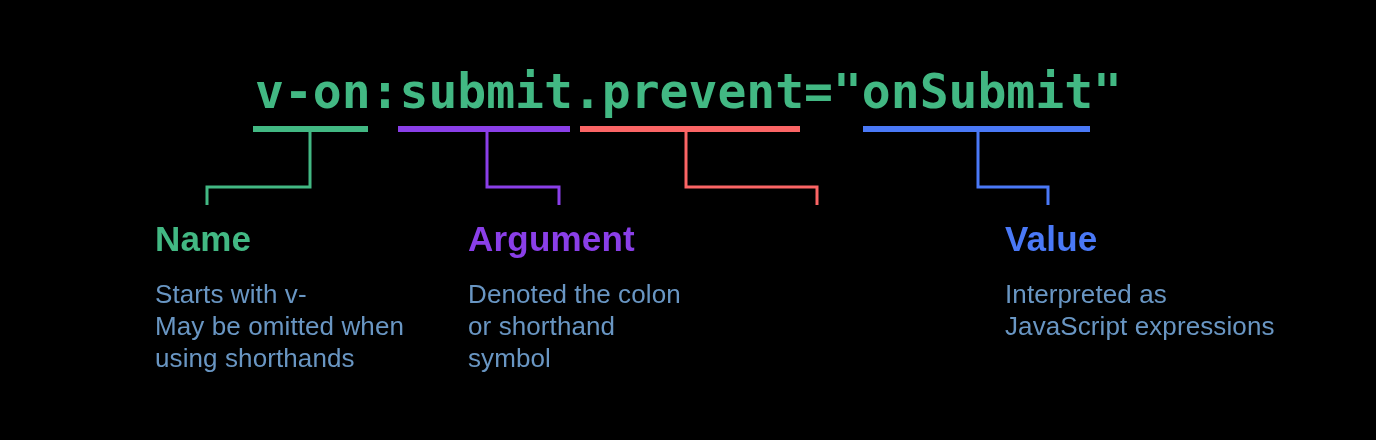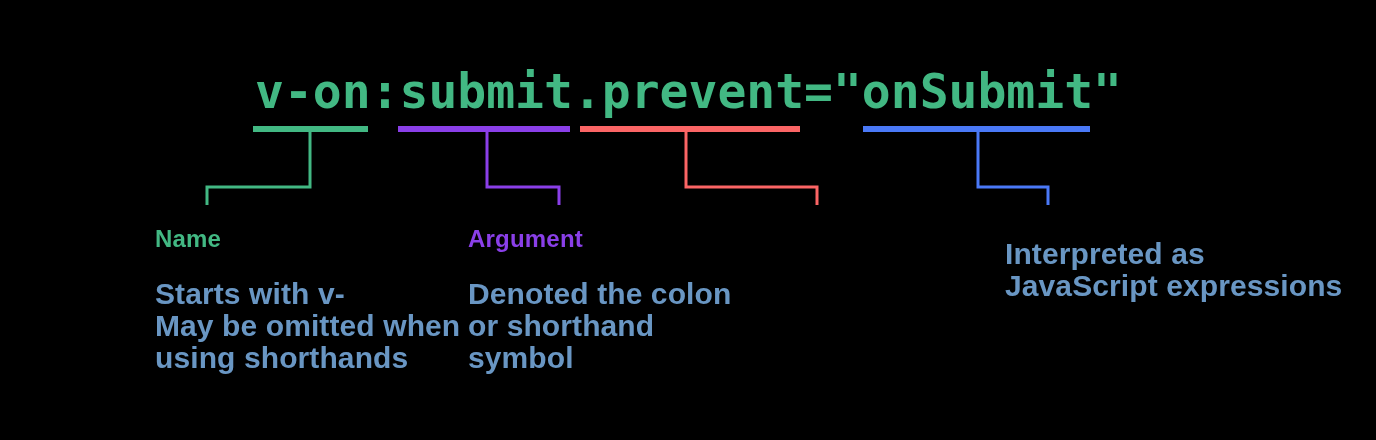--- a/index.html
+++ b/index.html
@@ -24,29 +24,29 @@
   .overlay {
     position: absolute;
     left: 0; top: 0;
     width: 1376px; height: 440px;
   }
   .annotation {
     position: absolute;
     top: 220px;
   }
   .annotation .ann-label {
-    font-size: 24px;
+    font-size: 35px;
     font-weight: 700;
     line-height: 38px;
     margin: 0 0 20px 0;
     letter-spacing: 0.2px;
   }
   .annotation .ann-desc {
-    font-size: 30px;
-    font-weight: 700;
+    font-size: 26px;
+    font-weight: 400;
     line-height: 32px;
     white-space: pre-line;
     letter-spacing: 0.1px;
   }
   .ann-name      { left: 155px; }
   .ann-argument  { left: 468px; }
   .ann-modifiers { left: 742px; }
   .ann-value     { left: 1005px; }
 </style>
 </head>
@@ -78,17 +78,18 @@
 
   <div class="annotation ann-argument">
     <div class="ann-label" style="color: rgb(138, 63, 232);">Argument</div>
     <div class="ann-desc" style="color: rgb(105, 150, 195);">Denoted the colon
 or shorthand
 symbol</div>
   </div>
 
 
   <div class="annotation ann-value">
+    <div class="ann-label" style="color: rgb(74, 121, 247);">Value</div>
     <div class="ann-desc" style="color: rgb(105, 150, 195); margin-top: 18px;">Interpreted as
 JavaScript expressions</div>
   </div>
 
 </div>
 
 </body></html>

